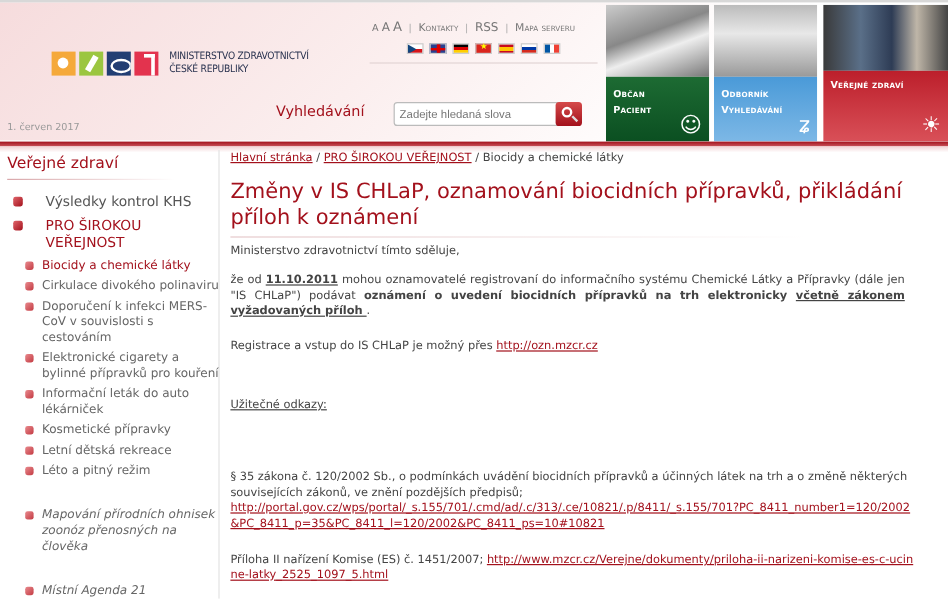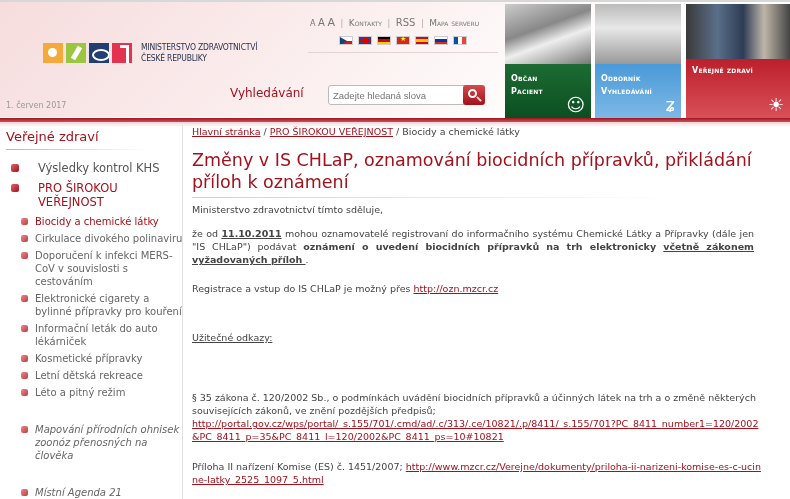--- a/index.html
+++ b/index.html
@@ -201,21 +201,21 @@
     <div class="nav-item lvl2">
       <span class="bullet"></span>
       <span>Cirkulace divokého polinaviru</span>
     </div>
     <div class="nav-item lvl2">
       <span class="bullet"></span>
       <span>Doporučení k infekci MERS-CoV v souvislosti s cestováním</span>
     </div>
     <div class="nav-item lvl2">
       <span class="bullet"></span>
-      <span>Elektronické cigarety a bylinné přípravky pro kouření</span>
+      <span>Elektronické cigarety a bylinné přípravků pro kouření</span>
     </div>
     <div class="nav-item lvl2">
       <span class="bullet"></span>
       <span>Informační leták do auto lékárniček</span>
     </div>
     <div class="nav-item lvl2">
       <span class="bullet"></span>
       <span>Kosmetické přípravky</span>
     </div>
     <div class="nav-item lvl2">

